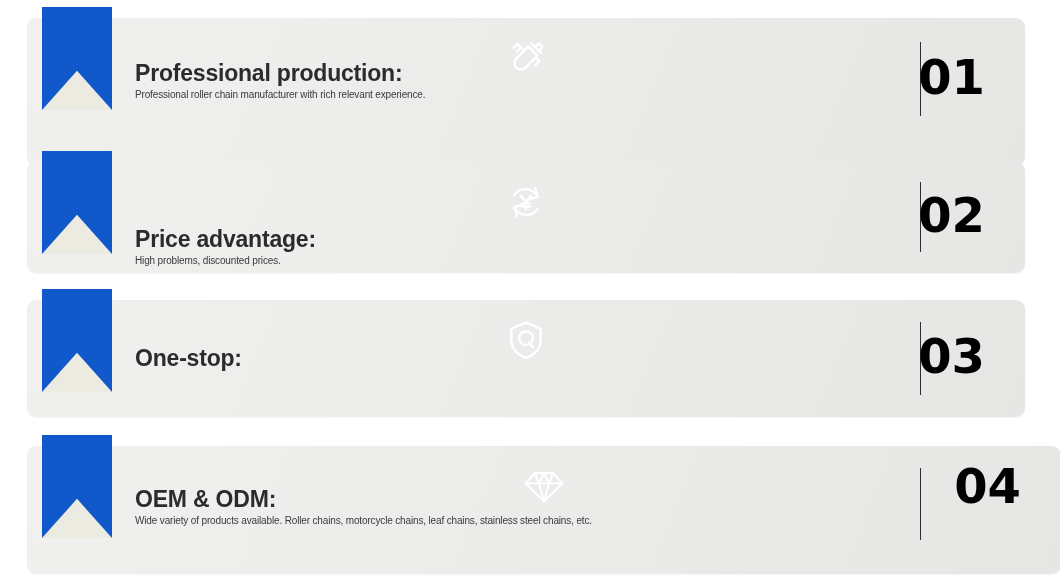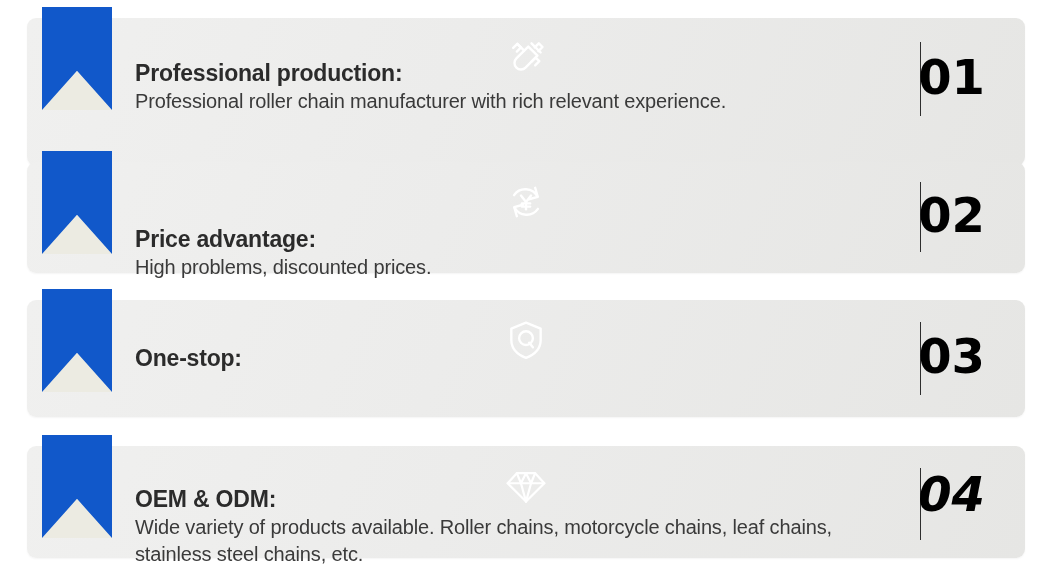--- a/index.html
+++ b/index.html
@@ -87,21 +87,21 @@
   .feature-title {
     font-size: 23px;
     font-weight: bold;
     color: #2b2b2b;
     letter-spacing: -0.2px;
     line-height: 1.16;
     margin: 0 0 1px 0;
     white-space: nowrap;
   }
   .feature-desc {
-    font-size: 20px;
+    font-size: 10px;
     font-weight: normal;
     color: #3a3a3a;
     line-height: 1.38;
     margin: 0;
     letter-spacing: -0.15px;
   }
 
   
   .divider {
     position: absolute;
@@ -118,36 +118,36 @@
     letter-spacing: 0px;
     line-height: 1;
     z-index: 3;
     font-family: "DejaVu Sans", sans-serif;
   }
 
   
   .row-1 { top: 18px;  height: 148px; }
   .row-2 { top: 162px; height: 111px; }
   .row-3 { top: 300px; height: 117px; }
-  .row-4 { top: 446px; height: 112px; }
+  .row-4 { top: 446px; height: 128px; padding-left: 36px; }
 
   .row-1 .text-block { top: 42px; }
   .row-2 .text-block { top: 32px; margin-top: 32px; }
   .row-3 .text-block { top: 45px; }
   .row-4 .text-block { top: 40px; }
 
   .row-1 .divider { left: 893px; top: 24px;  height: 74px; }
   .row-2 .divider { left: 893px; top: 20px;  height: 70px; }
   .row-3 .divider { left: 893px; top: 22px;  height: 73px; }
   .row-4 .divider { left: 893px; top: 22px;  height: 72px; }
 
   .row-1 .index-num { top: 35px; }
   .row-2 .index-num { top: 29px; }
   .row-3 .index-num { top: 32px; margin-left: 40px; }
-  .row-4 .index-num { top: 24px; font-style: italic; }
+  .row-4 .index-num { top: 16px; }
 </style>
 </head>
 <body>
 
 <div class="page">
 
   <div class="feature-row row-1">
     <div class="card"></div>
     <div class="ribbon-back"></div>
     <div class="ribbon"></div>

